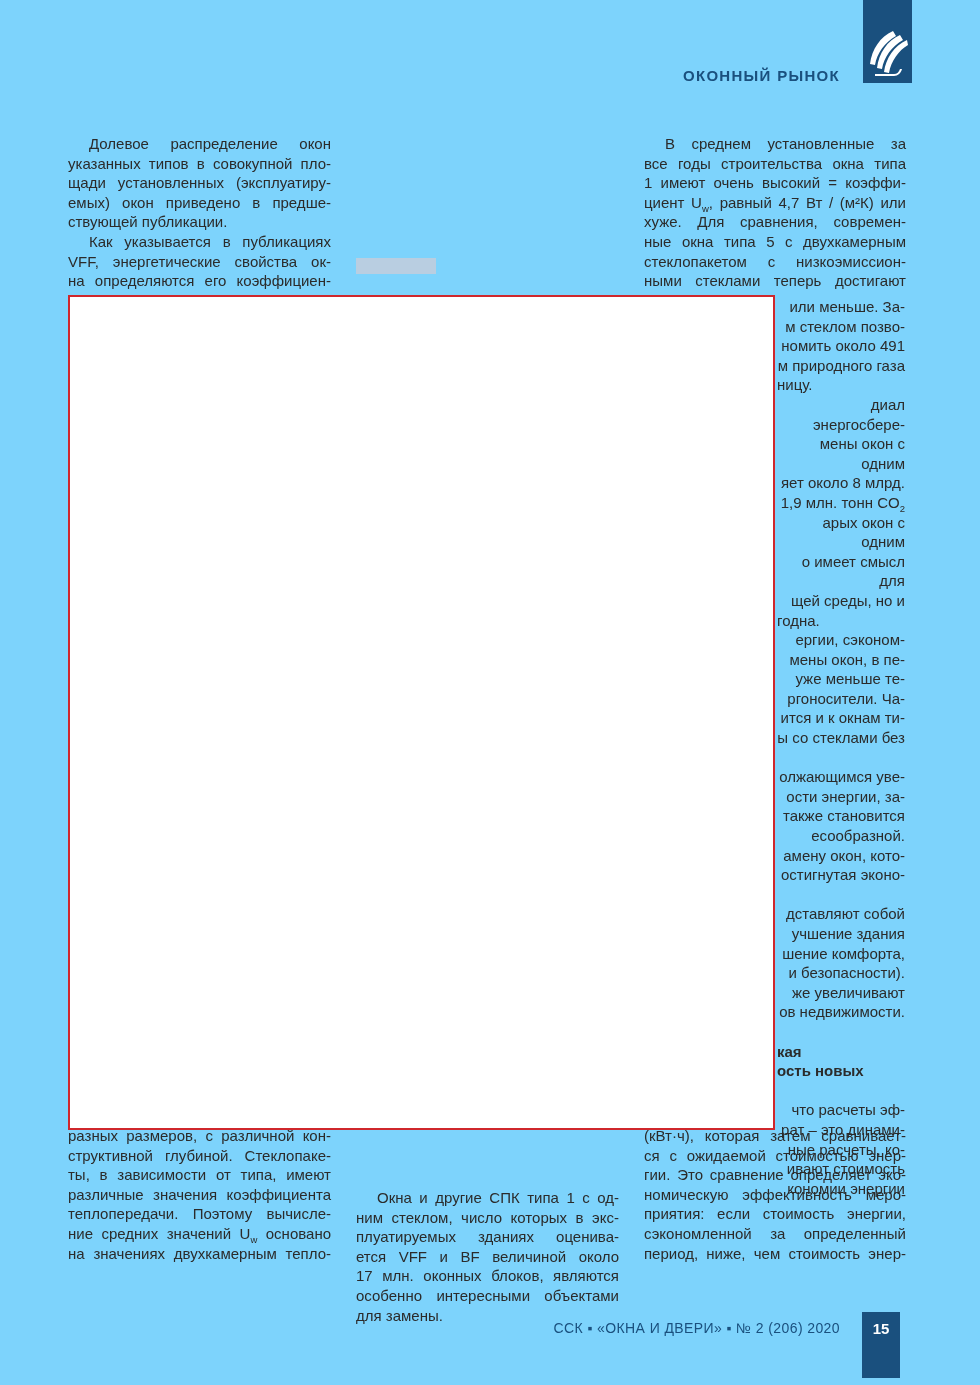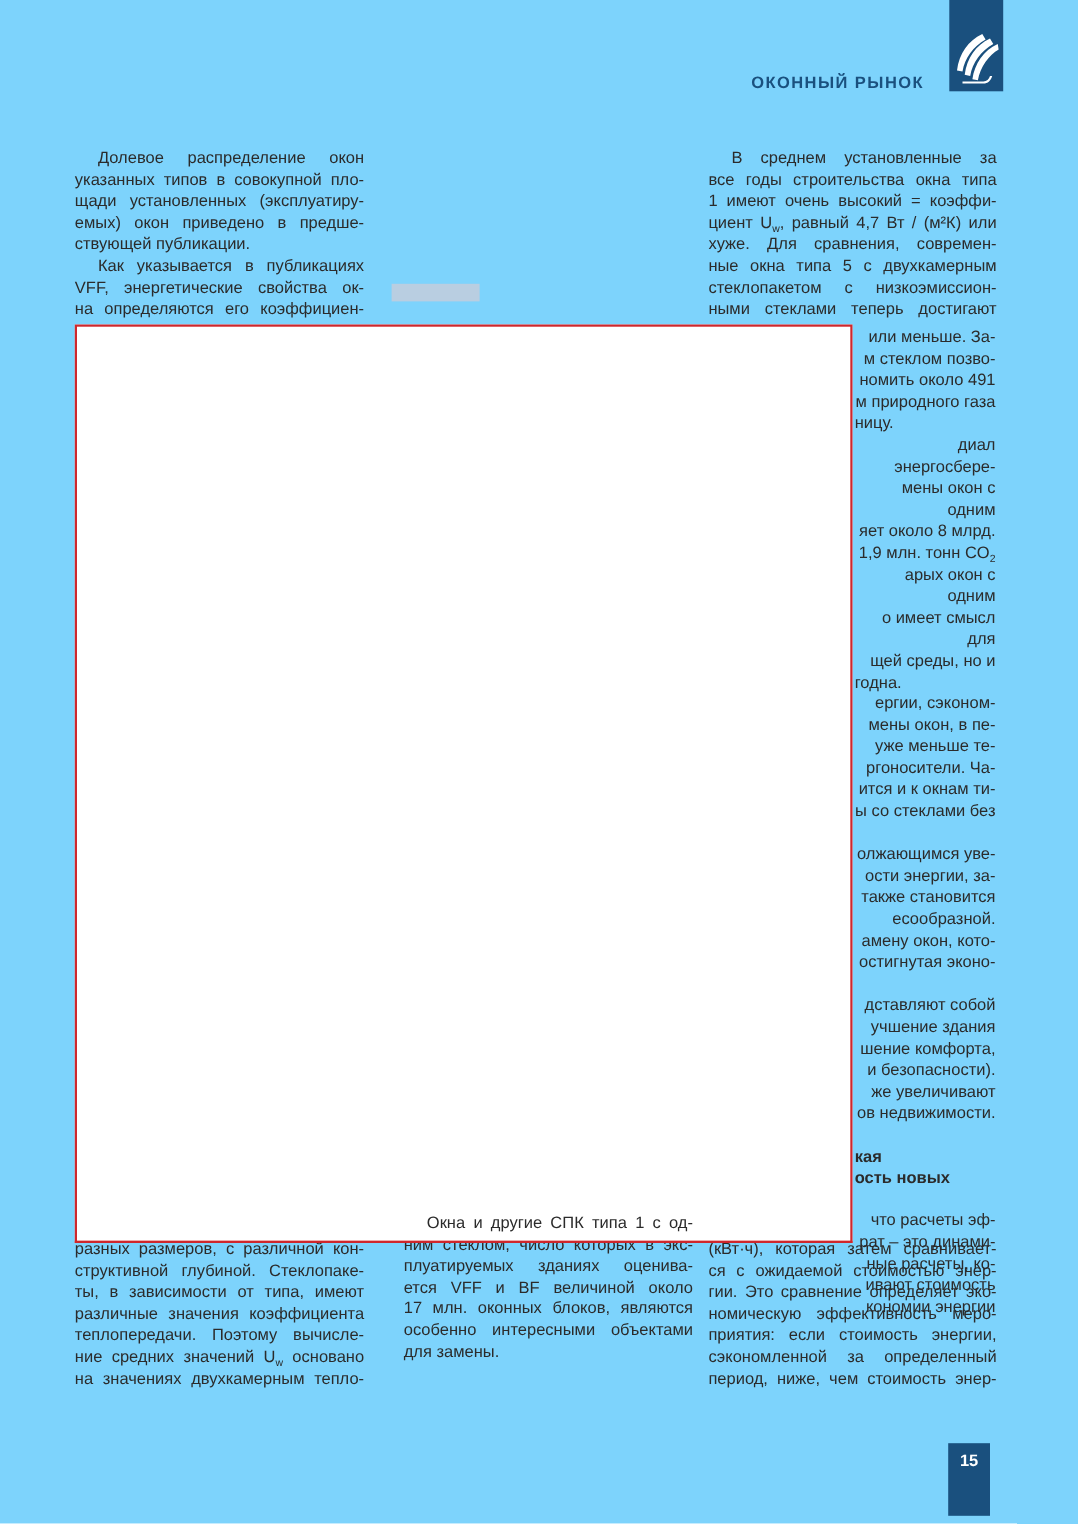--- a/index.html
+++ b/index.html
@@ -33,21 +33,21 @@
   
   .frag{left:777px;top:297px;width:128px;}
   .frag .ln{text-align:right;text-align-last:right;}
   .frag .al{text-align:left;text-align-last:left;}
 
   
   .red-box{position:absolute;left:68px;top:295px;width:707px;height:835px;background:#ffffff;
         border:2px solid #cf272c;box-sizing:border-box;z-index:4;}
 
   .c1b{left:68px;top:1126px;z-index:5;}
-  .c2b{left:356px;top:1102px;z-index:5;margin-left:11px;}
+  .c2b{left:356px;top:1188px;z-index:5;}
   .c3b{left:644px;top:1126px;width:262px;z-index:5;}
   .strike{position:absolute;left:68px;top:1128px;width:707px;height:2px;background:#cf272c;z-index:6;}
 
   
   .footer-line{position:absolute;left:500px;top:1320px;width:340px;text-align:right;
         color:#1a507e;font-size:14px;letter-spacing:0.4px;}
   .page-num-box{position:absolute;left:862px;top:1312px;width:38px;height:66px;background:#1a507e;}
   .page-num{color:#ffffff;font-weight:bold;font-size:15px;text-align:center;padding-top:8px;}
 </style>
 </head>
@@ -159,17 +159,18 @@
       <div class="ln">(кВт·ч), которая затем сравнивает-</div>
       <div class="ln">ся с ожидаемой стоимостью энер-</div>
       <div class="ln">гии. Это сравнение определяет эко-</div>
       <div class="ln">номическую эффективность меро-</div>
       <div class="ln">приятия: если стоимость энергии,</div>
       <div class="ln">сэкономленной за определенный</div>
       <div class="ln">период, ниже, чем стоимость энер-</div>
     </div>
   <div class="strike"></div>
 
+  <div class="footer-line">ССК ▪ «ОКНА И ДВЕРИ» ▪ № 2 (206) 2020</div>
   <div class="page-num-box">
     <div class="page-num">15</div>
   </div>
 
 </div>
 
 </body></html>

